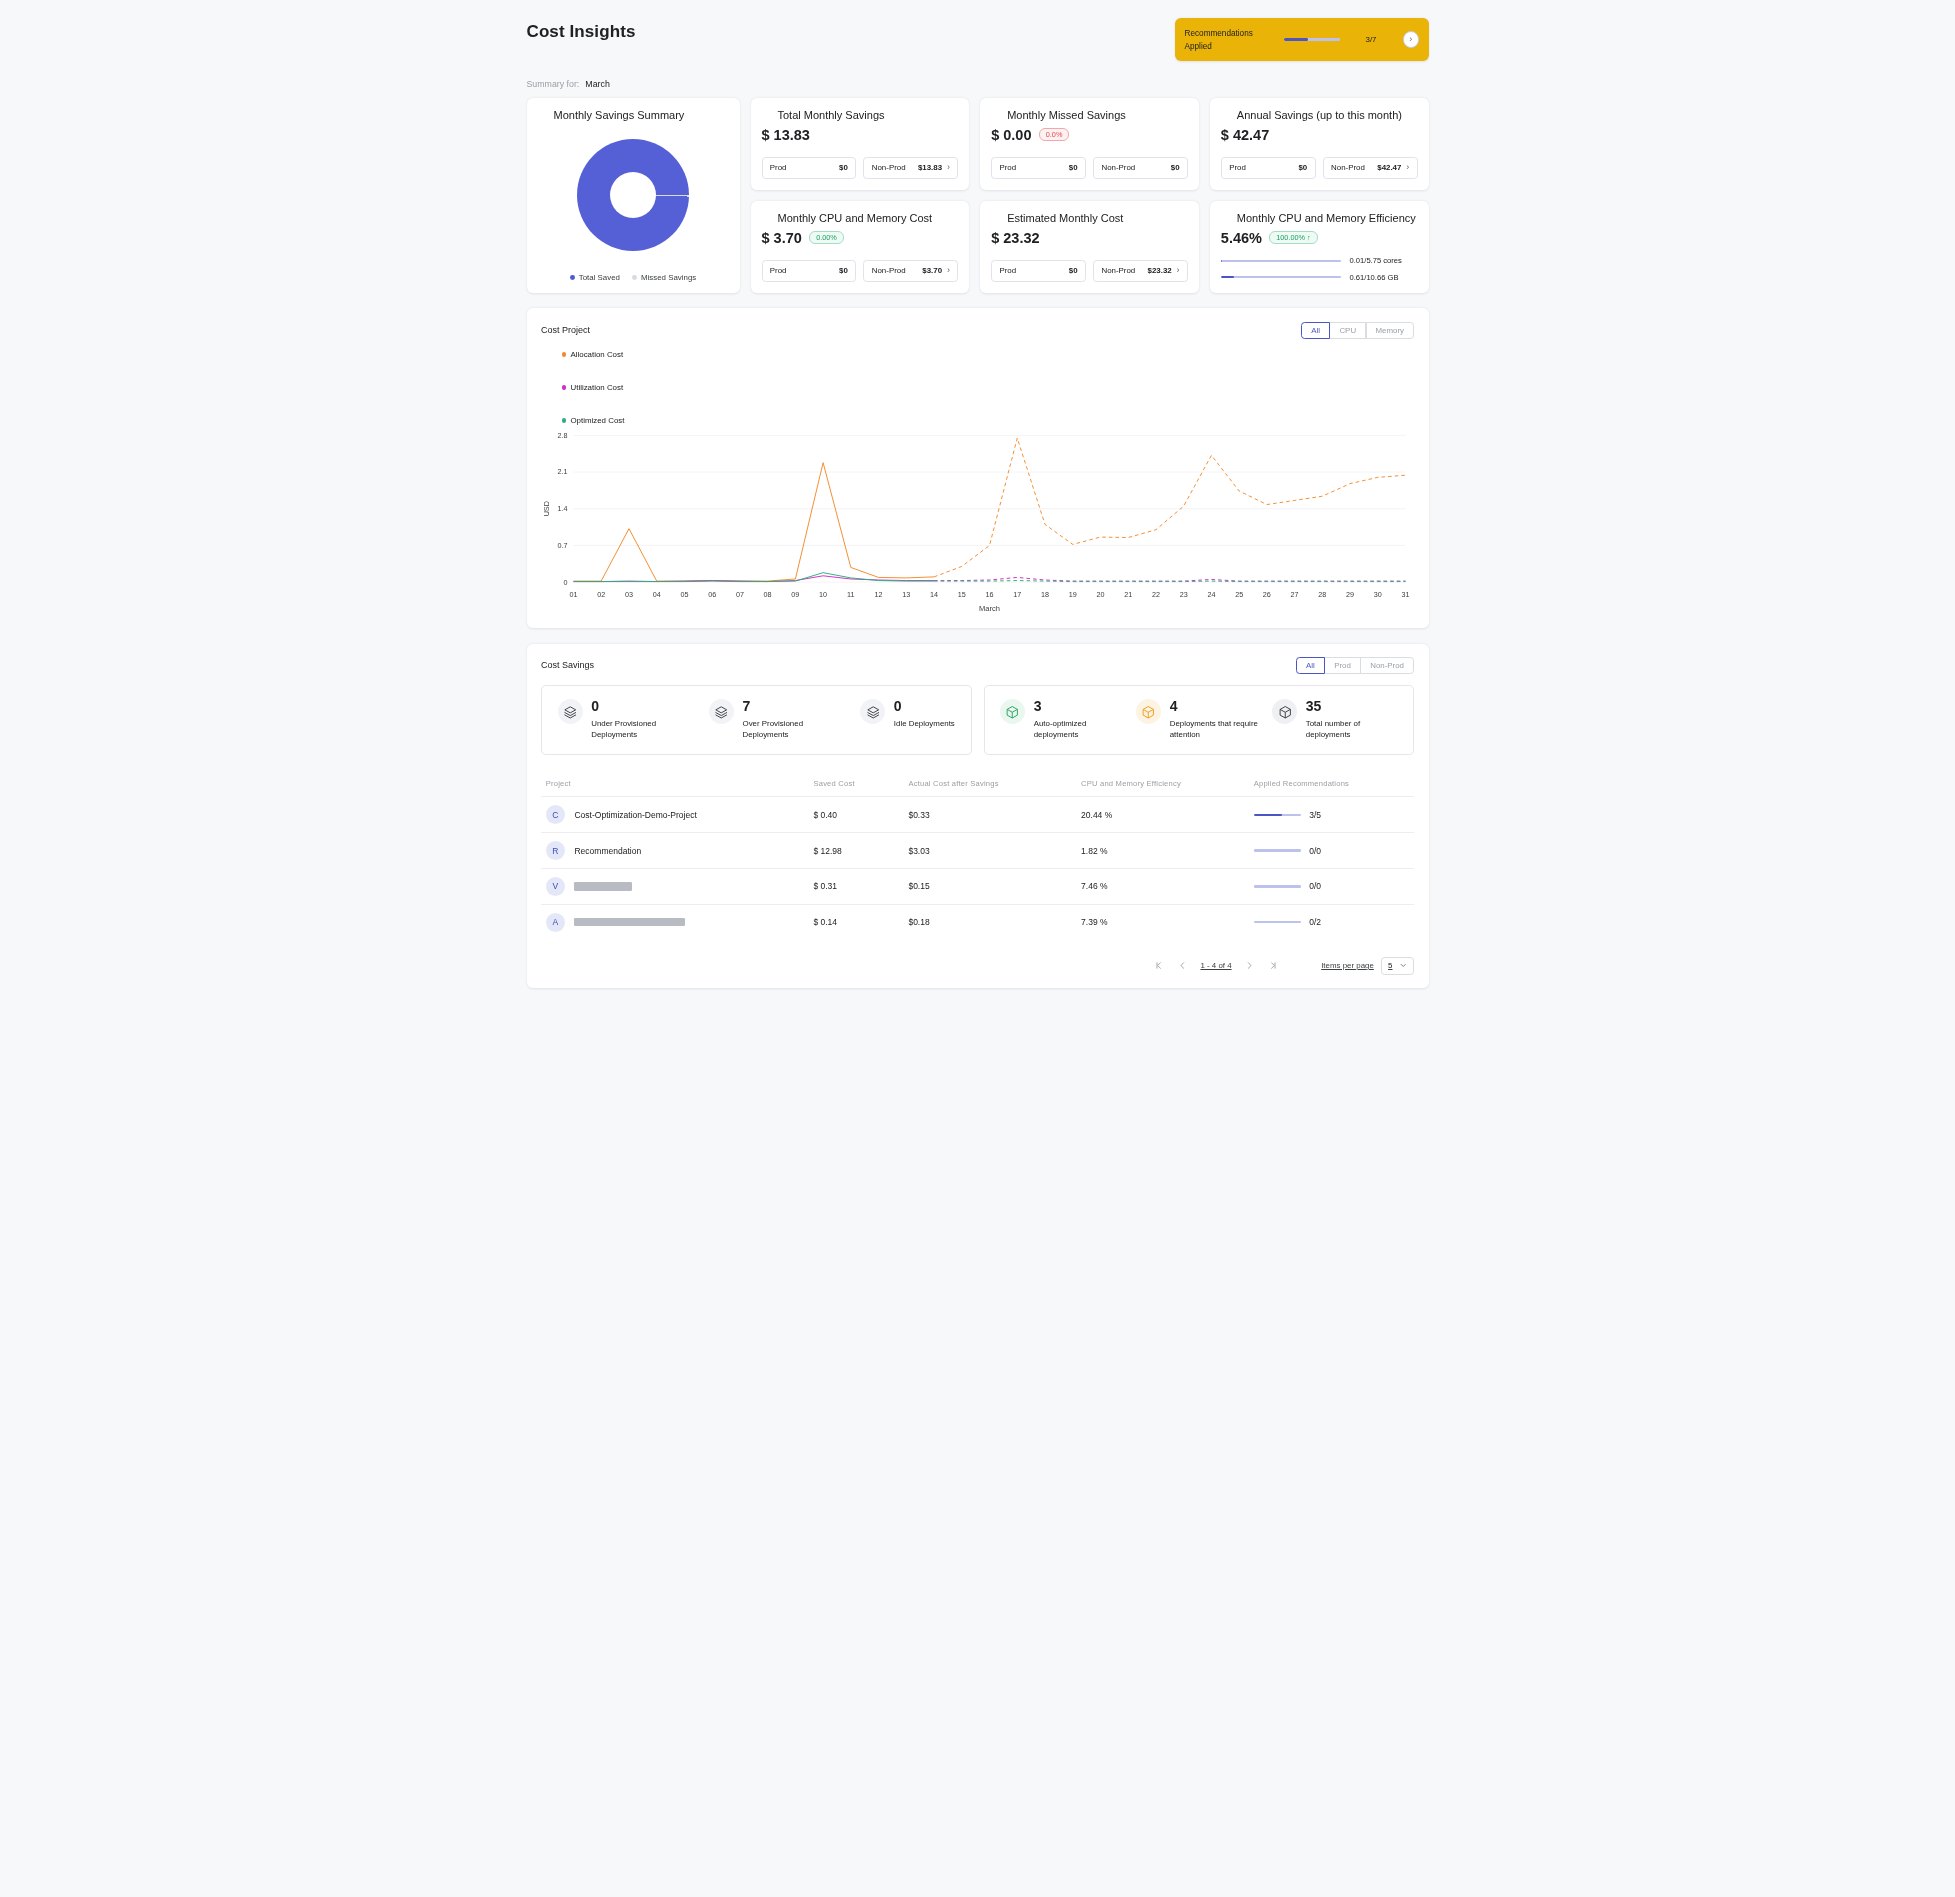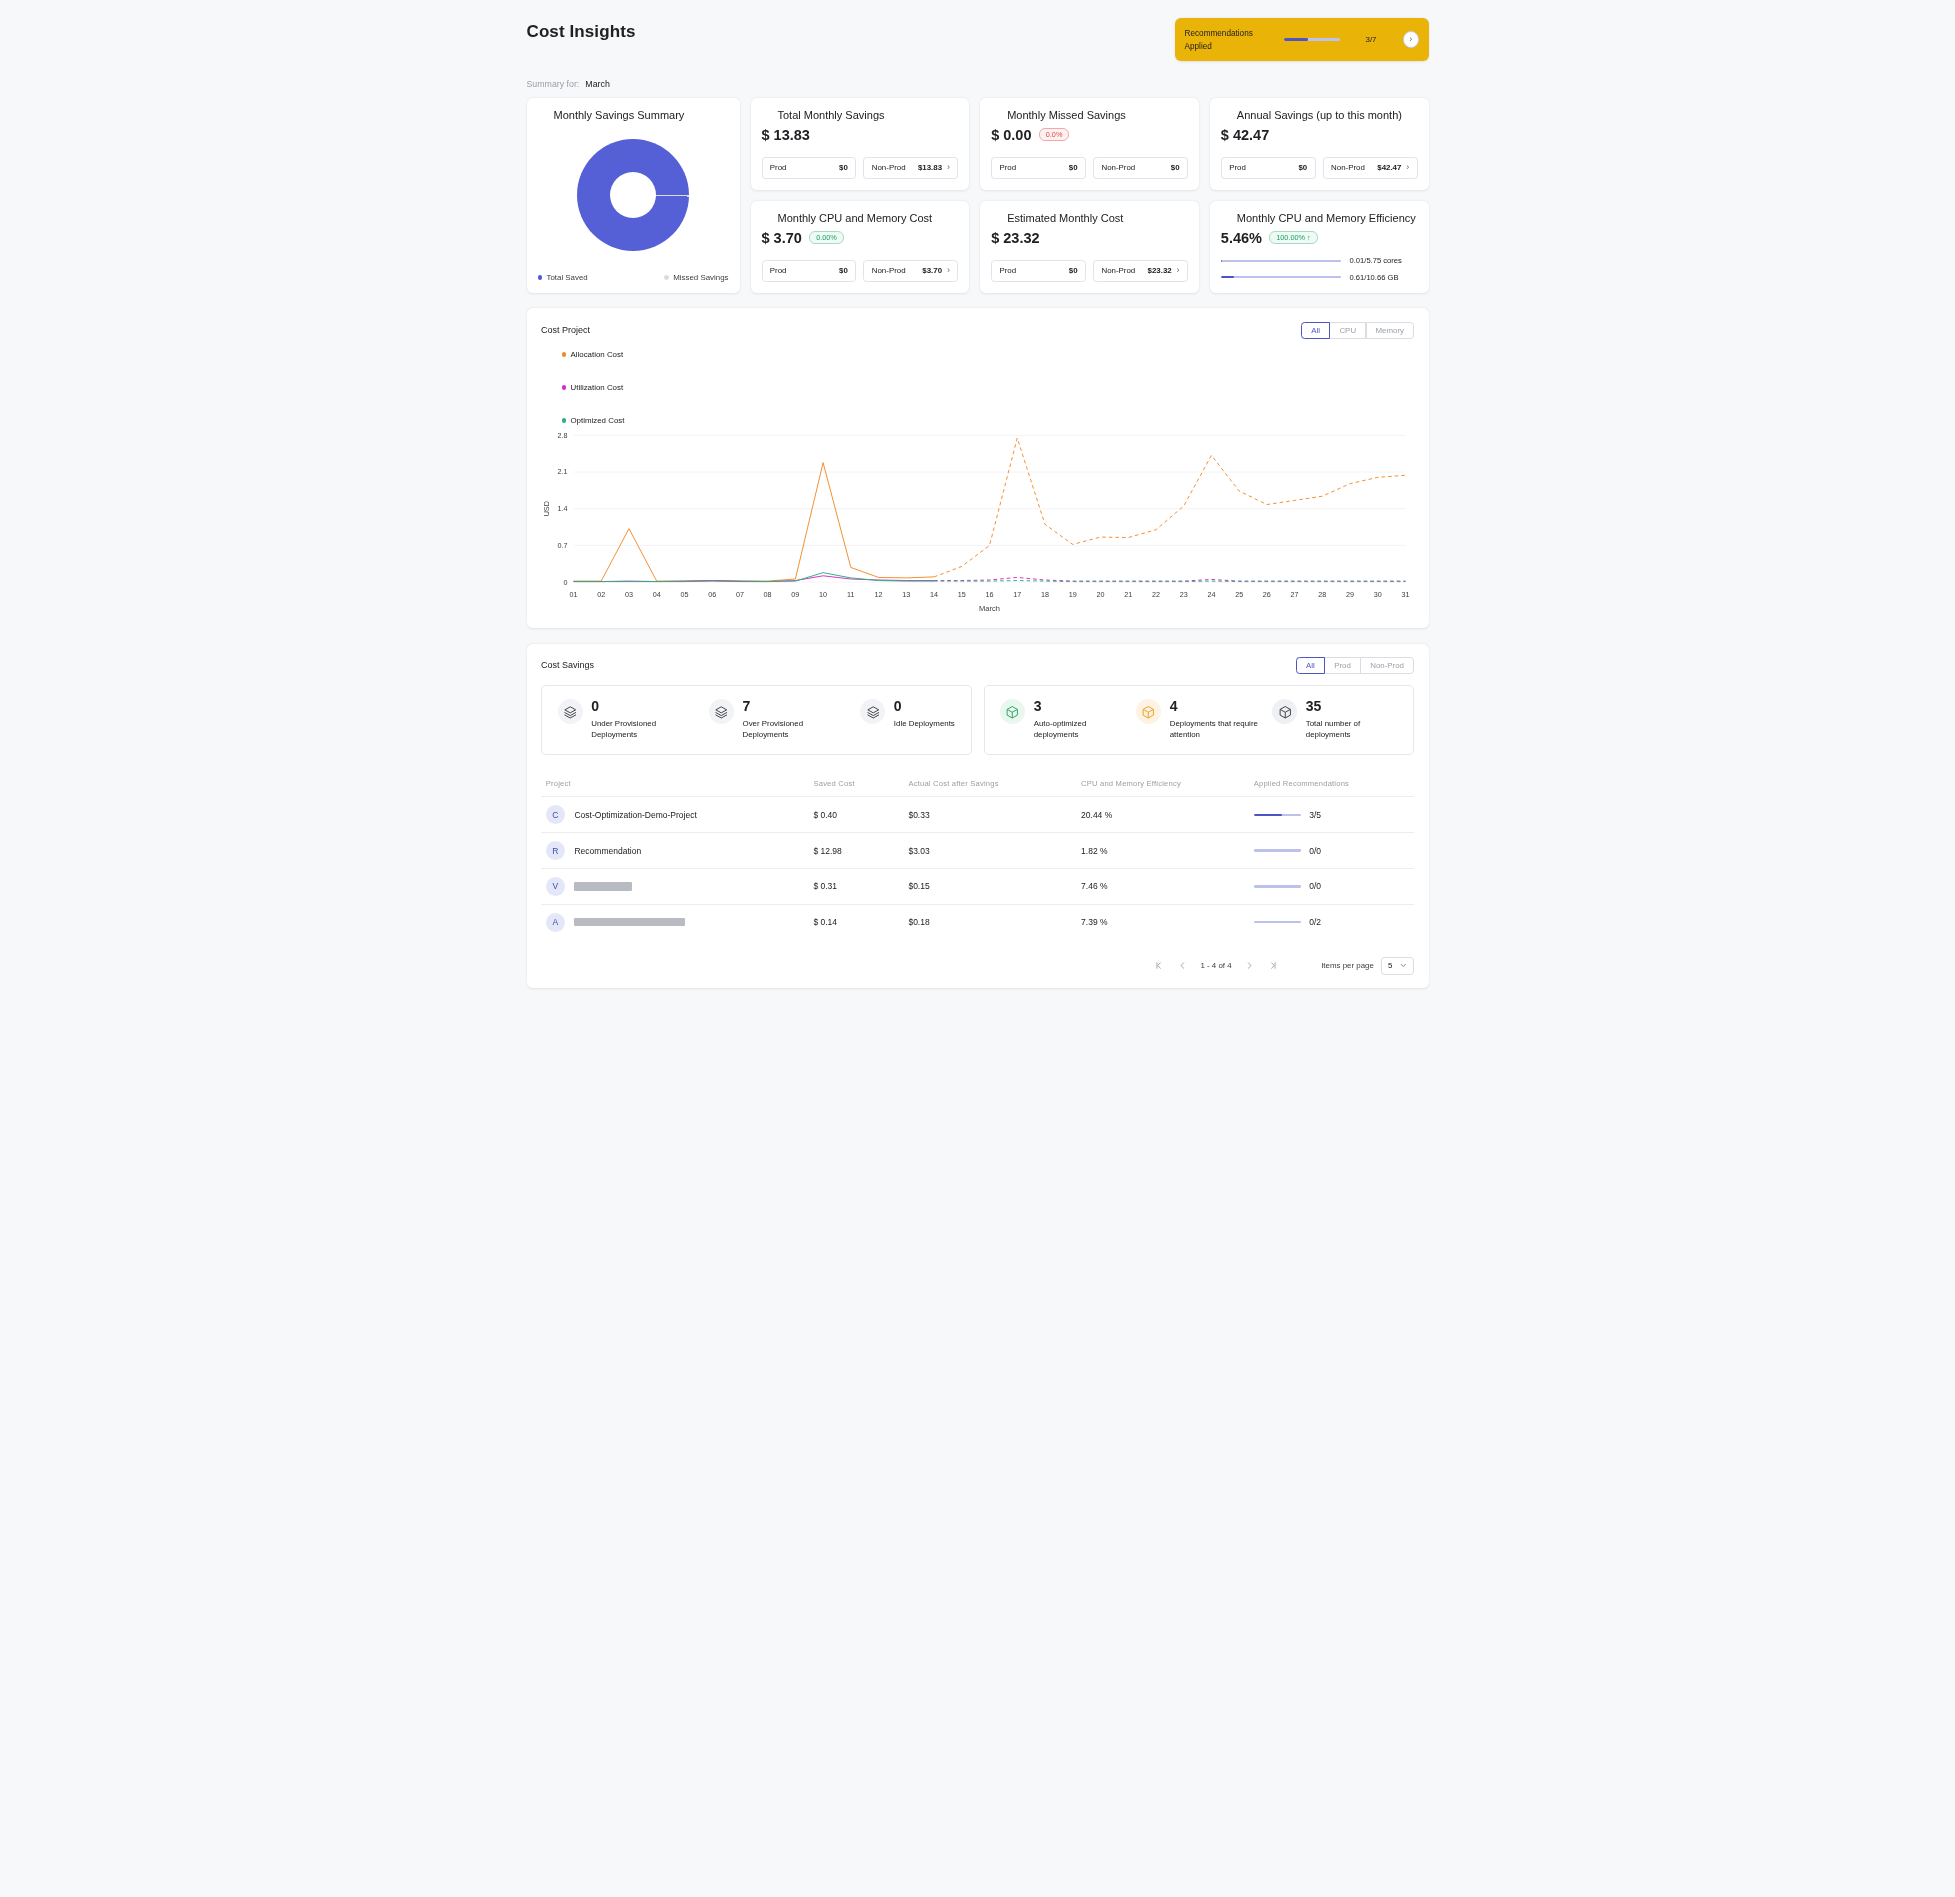--- a/index.html
+++ b/index.html
@@ -39,21 +39,21 @@
   .pill { flex:1; display:flex; align-items:center; justify-content:space-between; gap:3.6px;
     border:0.6px solid #e1e3e8; border-radius:3.6px; padding:5.4px 7.3px; font-size:7.9px; background:#fff; cursor:pointer; }
   .pill .pv { font-weight:700; }
   .pill .right { display:flex; align-items:center; gap:4.8px; }
   .chev { color:#5f6368; font-size:9px; line-height:1; }
 
   
   .donut { width:112px; height:112px; border-radius:50%; margin:18px auto 17px; position:relative;
     background:conic-gradient(from 90deg, #d9dbe4 0deg 1.6deg, #5560d6 1.6deg 360deg); }
   .donut::after { content:""; position:absolute; inset:33px; background:#fff; border-radius:50%; }
-  .legend { display:flex; justify-content:space-between; gap:12px; font-size:7.9px; color:#3c4043; margin-top:auto; }
+  .legend { display:flex; justify-content:center; gap:12px; font-size:7.9px; color:#3c4043; margin-top:auto; }
   .legend-item { display:flex; align-items:center; gap:4.2px; }
   .dot { width:4.8px; height:4.8px; border-radius:50%; display:inline-block; }
 
   
   .eff-bars { margin-top:auto; display:flex; flex-direction:column; gap:7.3px; padding-top:8.5px; }
   .eff-row { display:flex; align-items:center; gap:8.5px; }
   .eff-row .bar { flex:1; }
   .eff-label { font-size:7.6px; width:68px; }
 
   
@@ -92,21 +92,21 @@
   .thead { font-size:7.6px; color:#9aa0a6; letter-spacing:0.2px; padding:6px 4.8px 8.5px; }
   .trow { padding:7.9px 4.8px; border-top:0.6px solid #ededf0; font-size:8.5px; cursor:pointer; }
   .proj { display:flex; align-items:center; gap:9.7px; }
   .avatar { width:19px; height:19px; border-radius:50%; background:#e4e7f8; color:#3d4bb5;
     display:flex; align-items:center; justify-content:center; font-size:8.5px; flex:0 0 auto; }
   .redact { height:8.5px; background:#b8bbc1; border-radius:1.2px; display:inline-block; }
   .applied-cell { display:flex; align-items:center; gap:8.5px; }
   .applied-cell .bar { width:47px; }
 
   
-  .pagi { display:flex; justify-content:flex-end; align-items:center; gap:6px; margin-top:17px; font-size:7.9px; color:#3c4043; }
+  .pagi { display:flex; justify-content:flex-end; align-items:center; gap:6px; margin-top:17px; font-size:7.9px; color:#3c4043;text-decoration:underline; }
   .pagi-btn { width:17px; height:17px; display:flex; align-items:center; justify-content:center;
     background:none; border:none; color:#9aa0a6; cursor:pointer; padding:0; }
   .pagi-range { margin:0 3.6px; }
   .ipp { margin-left:34px; display:flex; align-items:center; gap:7.3px;text-align:right; }
   .ipp-select { border:0.6px solid #dadce0; border-radius:3.6px; padding:3.6px 6px; display:flex;
     align-items:center; gap:6px; cursor:pointer; background:#fff; font-size:7.9px; color:#202124; }
 </style>
 </head>
 <body>
 

